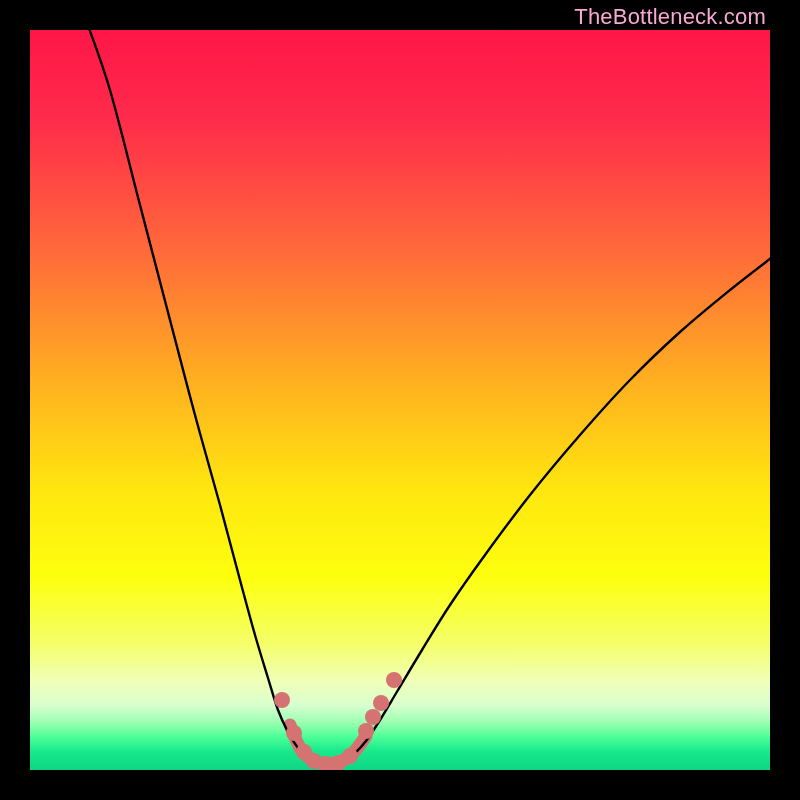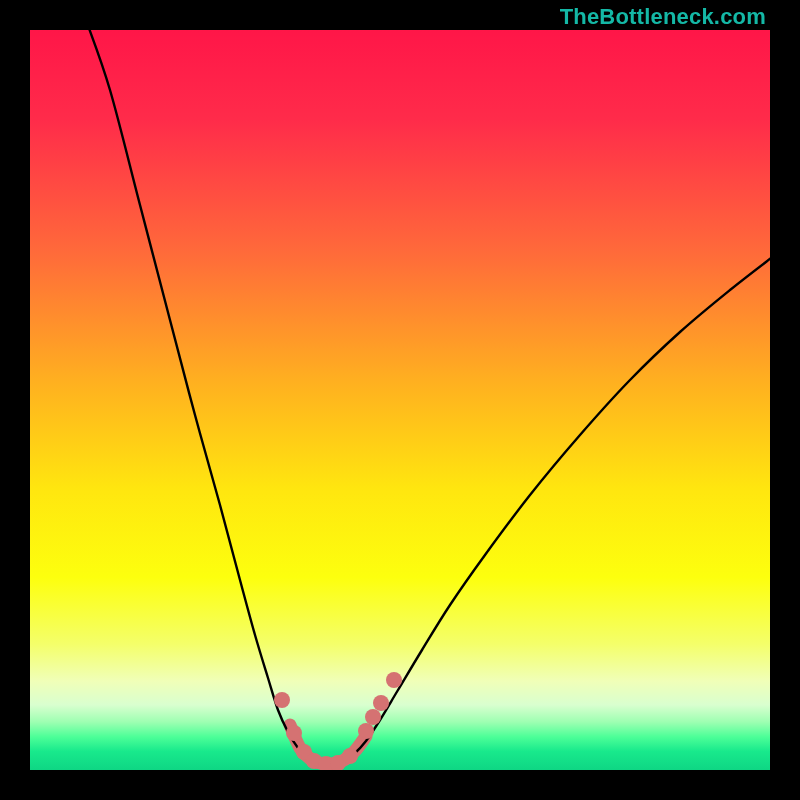--- a/index.html
+++ b/index.html
@@ -24,22 +24,22 @@
     left: 0;
     top: 0;
     width: 100%;
     height: 100%;
   }
   .watermark {
     position: absolute;
     top: 4px;
     right: 34px;
     font-size: 22px;
-    font-weight: 700;
-    color: #14b8a6;
+    font-weight: 400;
+    color: #f9a8d4;
     letter-spacing: 0.2px;
     z-index: 10;
   }
   svg.overlay {
     position: absolute;
     left: 0;
     top: 0;
     width: 100%;
     height: 100%;
   }

